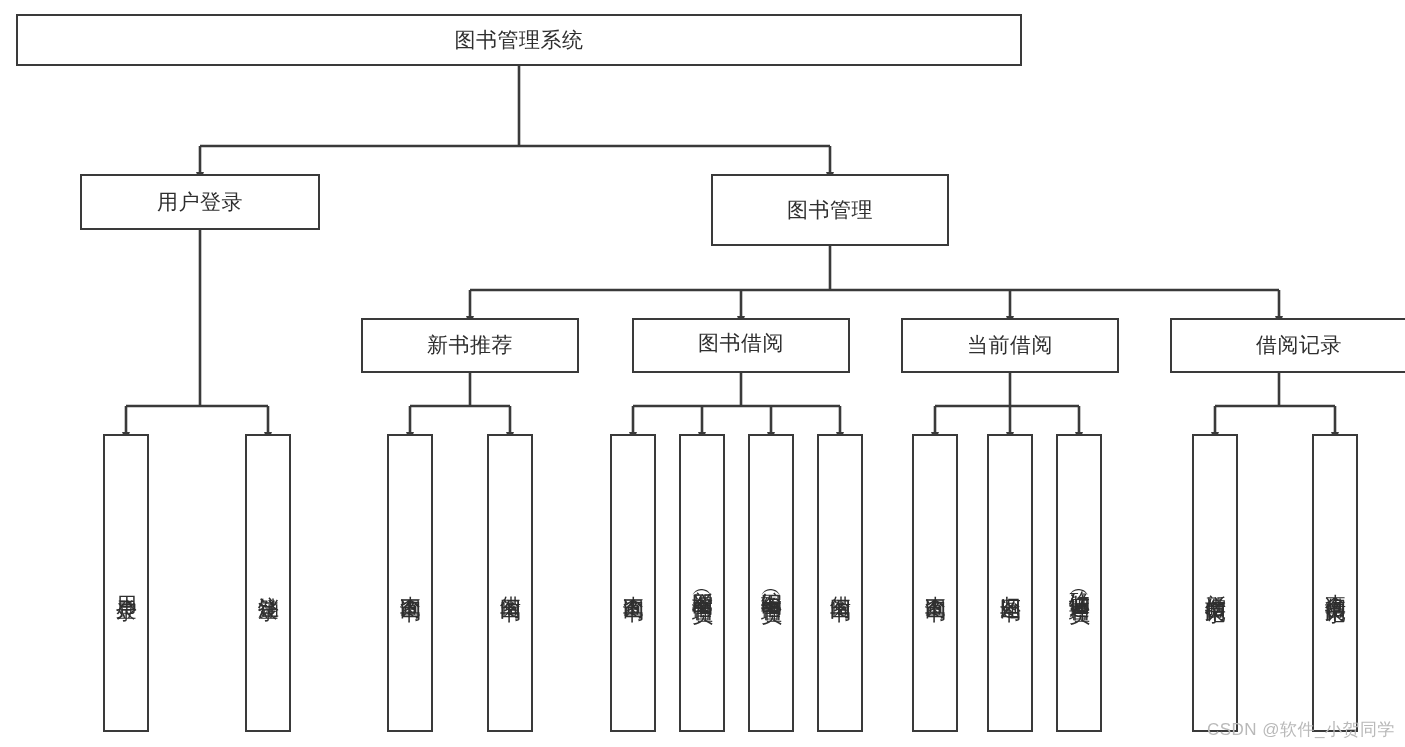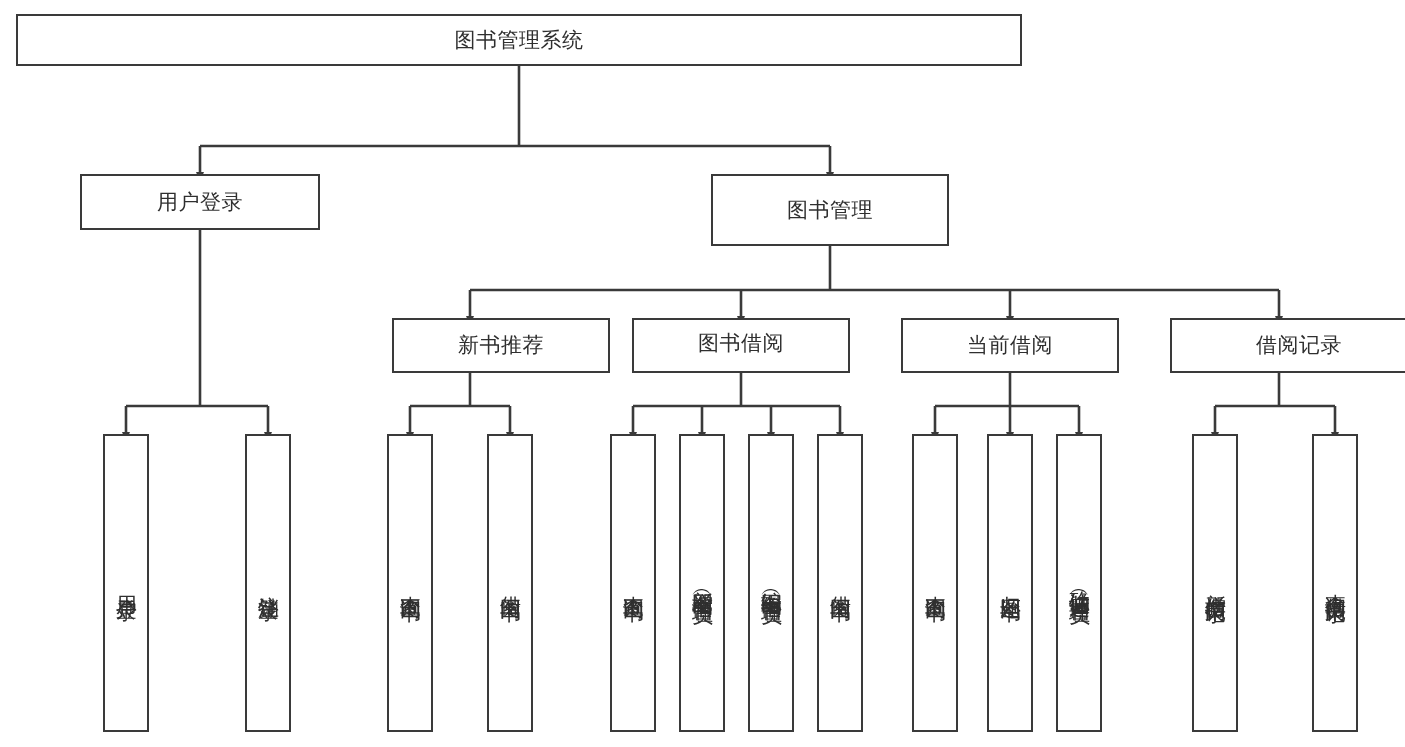--- a/index.html
+++ b/index.html
@@ -121,21 +121,21 @@
   <div id="node-layer">
       <div class="node horiz" style="left: 16px; top: 14px; width: 1006px; height: 52px;">
         <span class="node-label">图书管理系统</span>
       </div>
       <div class="node horiz" style="left: 80px; top: 174px; width: 240px; height: 56px;">
         <span class="node-label">用户登录</span>
       </div>
       <div class="node horiz" style="left: 711px; top: 174px; width: 238px; height: 72px;">
         <span class="node-label">图书管理</span>
       </div>
-      <div class="node horiz" style="left: 361px; top: 318px; width: 218px; height: 55px; margin-left: 31px;">
+      <div class="node horiz" style="left: 361px; top: 318px; width: 218px; height: 55px;">
         <span class="node-label">新书推荐</span>
       </div>
       <div class="node horiz" style="left: 632px; top: 318px; width: 218px; height: 55px; font-family: Liberation Mono, monospace;">
         <span class="node-label">图书借阅</span>
       </div>
       <div class="node horiz" style="left: 901px; top: 318px; width: 218px; height: 55px; font-family: Liberation Serif, serif;">
         <span class="node-label">当前借阅</span>
       </div>
       <div class="node horiz" style="left: 1170px; top: 318px; width: 258px; height: 55px;">
         <span class="node-label">借阅记录</span>
@@ -174,13 +174,14 @@
         <span class="node-label">确认归还（管理员）</span>
       </div>
       <div class="node vert" style="left: 1192px; top: 434px; width: 46px; height: 298px;">
         <span class="node-label">新增借阅记录</span>
       </div>
       <div class="node vert" style="left: 1312px; top: 434px; width: 46px; height: 298px;">
         <span class="node-label">查询借阅记录</span>
       </div>
     </div>
 
+  <div class="watermark">CSDN @软件_小贺同学</div>
 </div>
 
 </body></html>

